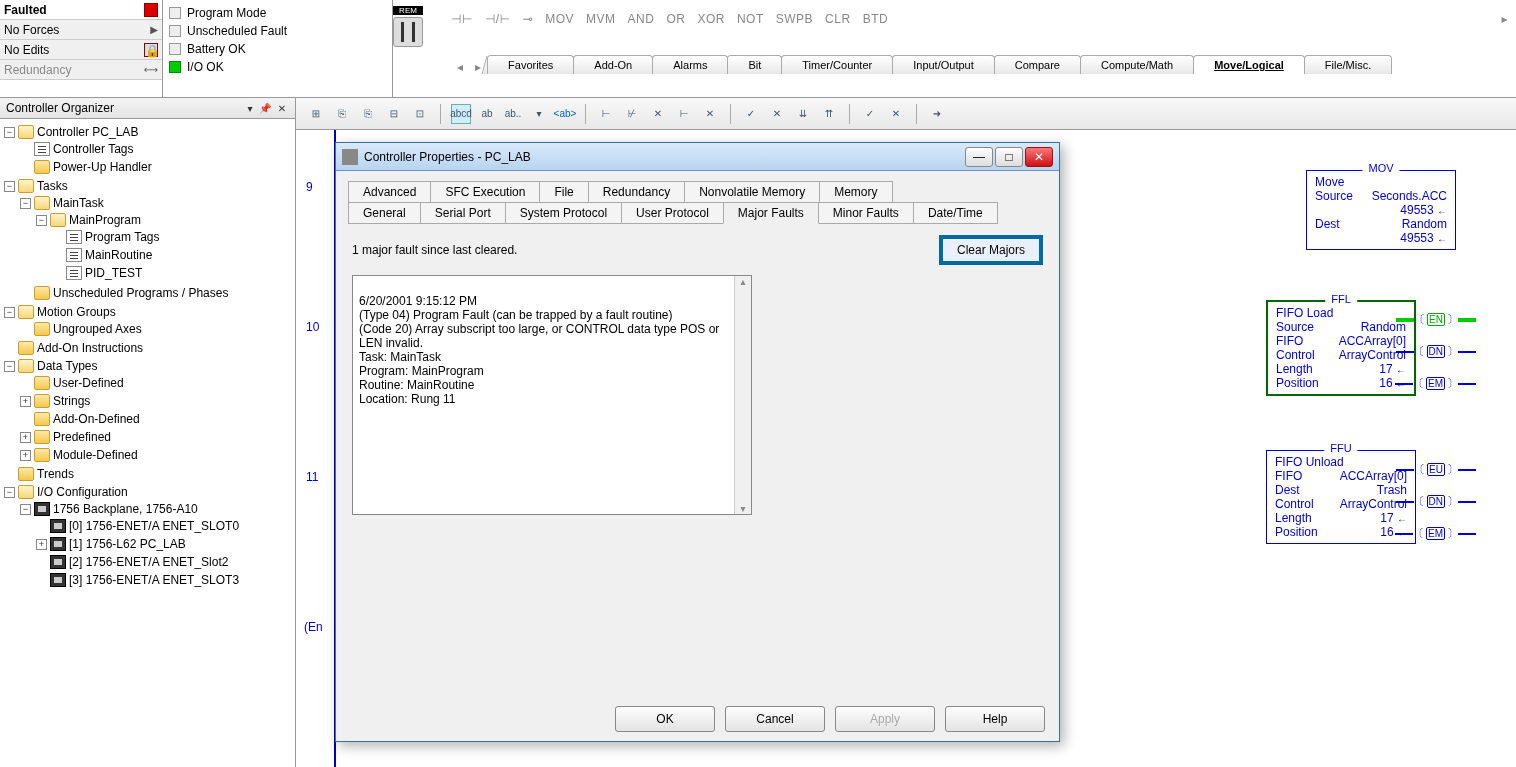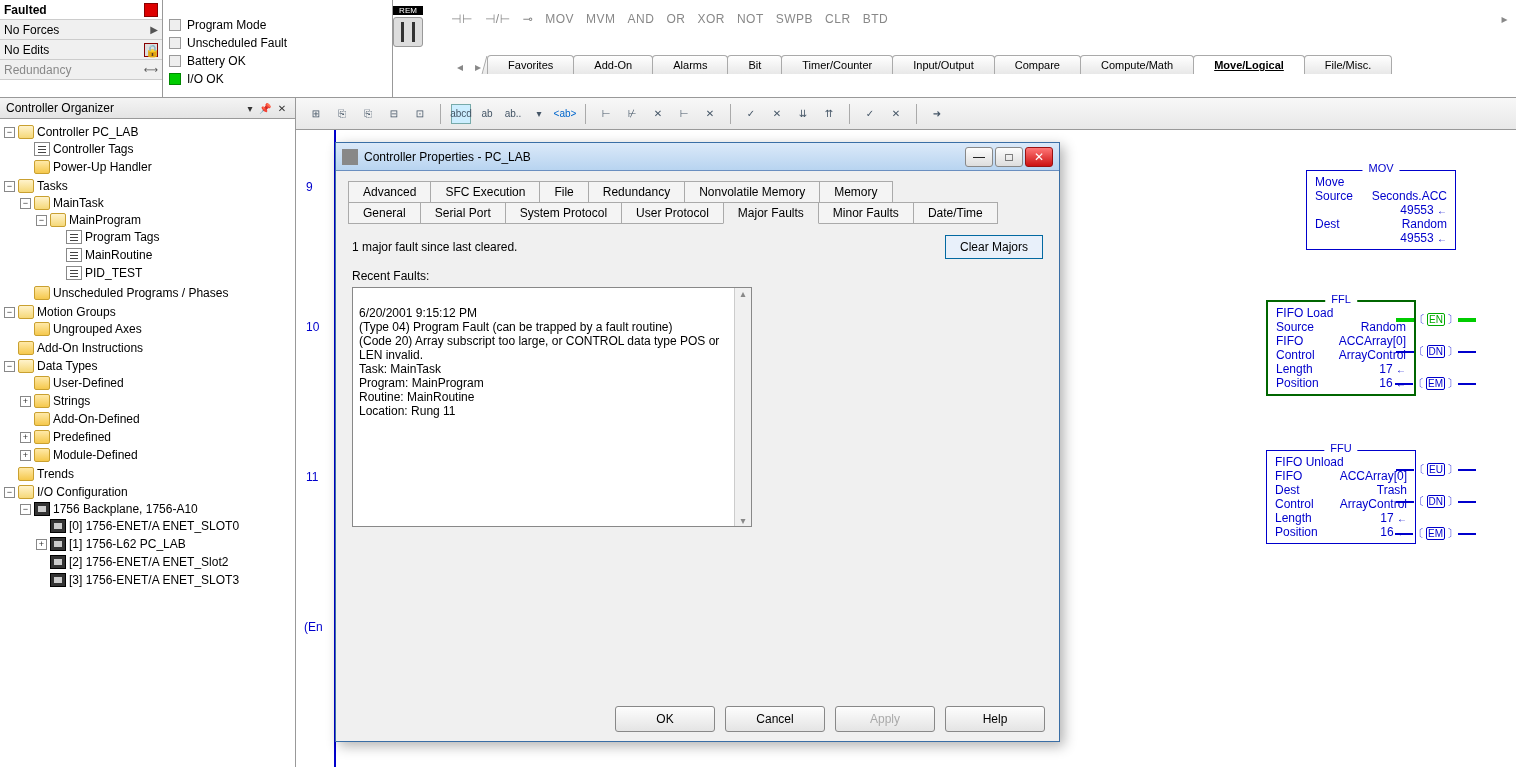--- a/index.html
+++ b/index.html
@@ -8,21 +8,21 @@
 
 .header { display: flex; height: 98px; border-bottom: 1px solid #999; }
 .status-panel { width: 163px; border-right: 1px solid #999; }
 .status-row { display: flex; align-items: center; height: 20px; padding: 0 4px; background: #f0f0f0; border-bottom: 1px solid #ccc; gap: 21px; }
 .status-row.bold { font-weight: bold; background: #fff; }
 .status-row .arrow { margin-left: auto; color: #555; font-size: 10px; }
 .status-icon { width: 14px; height: 14px; margin-left: auto; background: #d00; border: 1px solid #800; }
 .status-icon.lock { background: #ddd; }
 .status-gray { color: #888; }
 
-.checks-panel { width: 230px; border-right: 1px solid #999; padding: 16px 6px; }
+.checks-panel { width: 230px; border-right: 1px solid #999; padding: 4px 6px; }
 .check-row { display: flex; align-items: center; height: 18px; }
 .check-box { width: 12px; height: 12px; border: 1px solid #999; margin-right: 6px; background: #eee; }
 .check-box.green { background: #0c0; border-color: #080; }
 
 .rem-panel { width: 20px; padding-top: 2px; text-align: center; }
 .rem-icon { display: inline-block; }
 .rem-label { background: #000; color: #fff; font-size: 8px; padding: 0 4px; }
 .rem-key { width: 30px; height: 30px; background: #ddd; border: 1px solid #999; margin: 2px auto; border-radius: 3px; position: relative; }
 .rem-key::before { content:""; position:absolute; left:7px; top:4px; width:3px; height:20px; background:#333; }
 .rem-key::after { content:""; position:absolute; right:7px; top:4px; width:3px; height:20px; background:#333; }
@@ -89,21 +89,21 @@
 .dialog-title .txt { flex:1; }
 .win-btns { display:flex; gap:2px;}
 .win-btn { width:28px; height:20px; border:1px solid #888; background:linear-gradient(#fdfdfd,#ddd); display:flex; align-items:center; justify-content:center; cursor:pointer; border-radius:3px;}
 .win-btn.close { background: linear-gradient(#f77,#c11); color:#fff; border-color:#911;}
 .dialog-body { padding: 10px 12px; height: calc(100% - 28px - 44px); }
 .dlg-tabs { display:flex; flex-wrap:wrap; }
 .dlg-tab { border:1px solid #aaa; background:#f4f4f4; padding:3px 14px; margin-right:-1px; margin-bottom:-1px; cursor:pointer; font-size:12px; }
 .dlg-tab.active { background:#f0f0f0; border-bottom-color:#f0f0f0; position:relative; z-index:2;}
 .dlg-content { border:0; padding: 12px 4px 4px 4px; }
 .dlg-row { display:flex; justify-content:space-between; align-items:center; margin-bottom:10px;}
-.clear-btn { border:1px solid #0369a1; background:#e8f0fa; padding:4px 14px; cursor:pointer; }
+.clear-btn { border:4px solid #0369a1; background:#e8f0fa; padding:4px 14px; cursor:pointer; }
 .fault-box { width: 400px; height: 240px; border:1px solid #888; background:#fff; padding:4px 6px; overflow:auto; white-space:pre-line; font-size:12px; position:relative;}
 .fault-box .scroll { position:absolute; right:0; top:0; bottom:0; width:17px; background:#f0f0f0; border-left:1px solid #ccc;}
 .fault-box .scroll::before { content:"▴"; position:absolute; top:0; left:0; right:0; text-align:center; color:#888; font-size:10px;}
 .fault-box .scroll::after { content:"▾"; position:absolute; bottom:0; left:0; right:0; text-align:center; color:#888; font-size:10px;}
 
 .dialog-footer { height:44px; display:flex; align-items:center; justify-content:flex-end; gap:10px; padding:0 14px; }
 .dlg-btn { width:100px; height:26px; border:1px solid #888; background:linear-gradient(#fdfdfd,#e4e4e4); cursor:pointer; border-radius:3px;}
 .dlg-btn:disabled { color:#aaa; }
 </style>
 </head>
@@ -546,21 +546,20 @@
       <div class="dlg-tab">User Protocol</div>
       <div class="dlg-tab active">Major Faults</div>
       <div class="dlg-tab">Minor Faults</div>
       <div class="dlg-tab">Date/Time</div>
     </div>
     <div class="dlg-content">
       <div class="dlg-row">
         <span>1 major fault since last cleared.</span>
         <button class="clear-btn">Clear Majors</button>
       </div>
-      <div style="margin-bottom:4px">Recent Faults:</div>
       <div class="fault-box">
         <span>6/20/2001 9:15:12 PM
 (Type 04) Program Fault (can be trapped by a fault routine)
 (Code 20) Array subscript too large, or CONTROL data type POS or LEN invalid.
 Task:        MainTask
 Program:  MainProgram
 Routine:   MainRoutine
 Location:  Rung 11</span>
         <div class="scroll"></div>
       </div>

